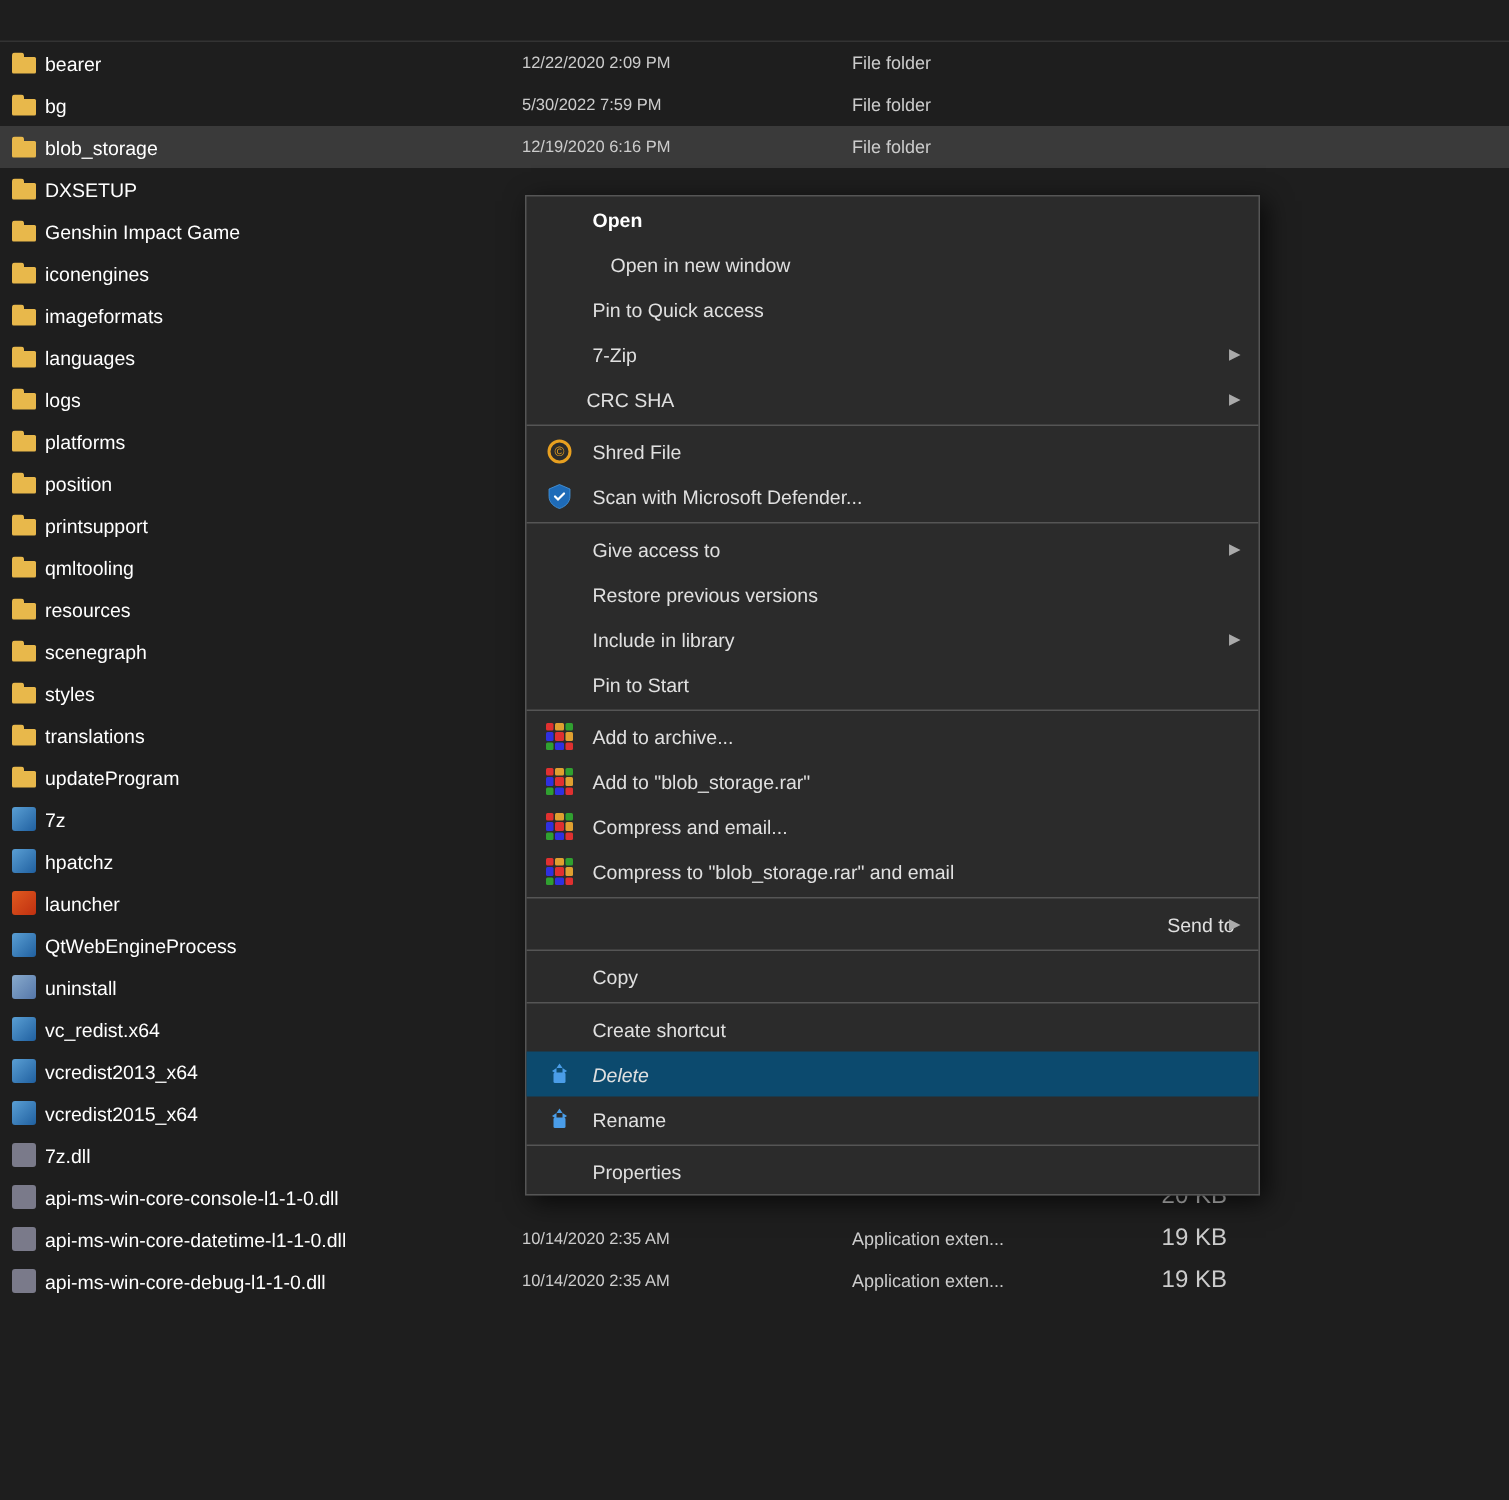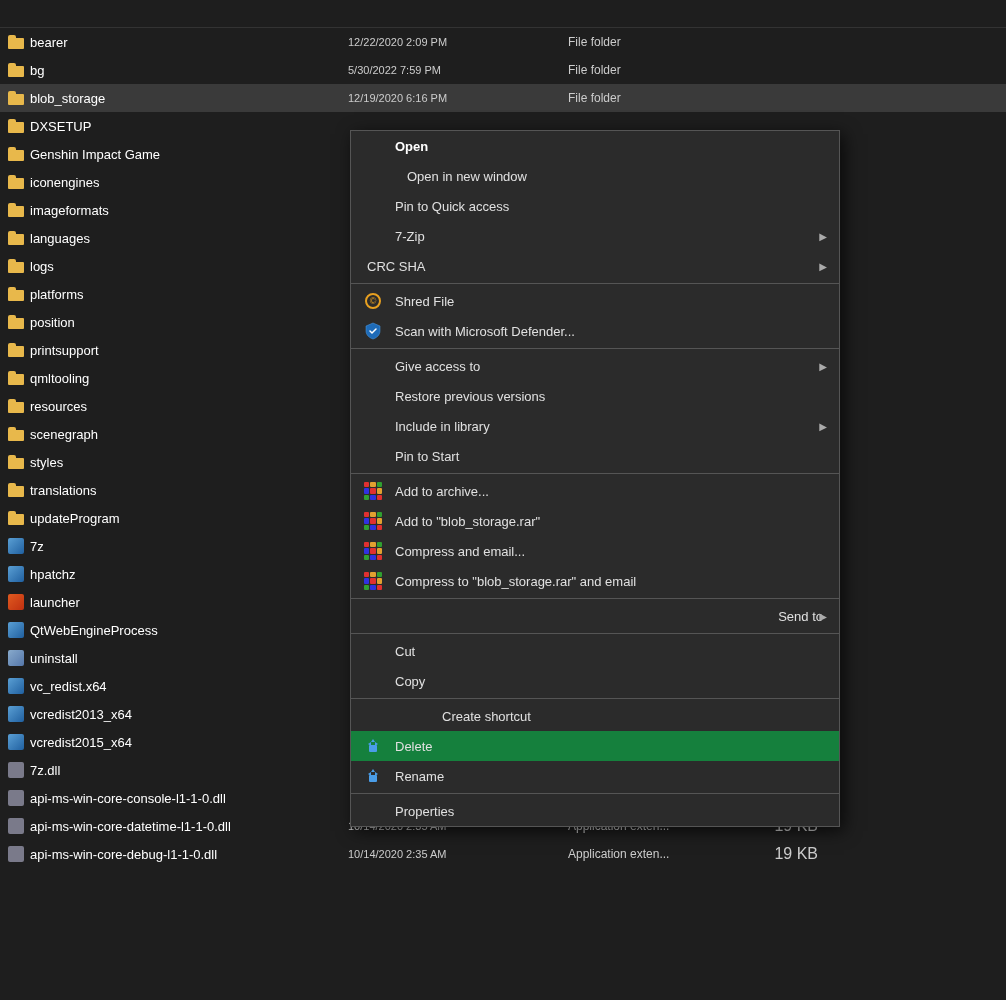--- a/index.html
+++ b/index.html
@@ -131,21 +131,21 @@
       display: flex;
       align-items: center;
       height: 30px;
       padding: 0 16px 0 44px;
       cursor: default;
       position: relative;
       white-space: nowrap;
       color: #e0e0e0;
       font-size: 13px;
     }
-    .ctx-item.highlighted { background: #15803d; }
+    .ctx-item.highlighted { background: #0c4a6e; font-style: italic; }
 
     .ctx-item .ctx-icon {
       position: absolute;
       left: 12px;
       width: 20px;
       height: 20px;
       display: flex;
       align-items: center;
       justify-content: center;
     }
@@ -482,21 +482,21 @@
       <div class="ctx-item" style="padding-left: 56px;">
         <span style="font-weight:normal; color:#e0e0e0">Open in new window</span>
       </div>
       <div class="ctx-item" style="padding-left: 44px;">
         <span style="font-weight:normal; color:#e0e0e0">Pin to Quick access</span>
       </div>
       <div class="ctx-item" style="padding-left: 44px;">
         <span style="font-weight:normal; color:#e0e0e0">7-Zip</span>
         <span class="ctx-arrow">▶</span>
       </div>
-      <div class="ctx-item" style="padding-left: 16px;">
+      <div class="ctx-item" style="padding-left: 28px; margin-left: 12px;">
         <span style="font-weight:normal; color:#e0e0e0">CRC SHA</span>
         <span class="ctx-arrow">▶</span>
       </div>
       <div class="ctx-separator"></div>
       <div class="ctx-item">
         <span class="ctx-icon">
       <span class="shred-icon">©</span>
     </span>
         <span style="font-weight:normal; color:#e0e0e0">Shred File</span>
       </div>
@@ -589,27 +589,24 @@
     </span>
         <span style="font-weight:normal; color:#e0e0e0">Compress to "blob_storage.rar" and email</span>
       </div>
       <div class="ctx-separator"></div>
       <div class="ctx-item" style="padding-left: 44px; justify-content: flex-end;">
         <span style="font-weight:normal; color:#e0e0e0">Send to</span>
         <span class="ctx-arrow">▶</span>
       </div>
       <div class="ctx-separator"></div>
       <div class="ctx-item" style="padding-left: 44px;">
-        <span style="font-weight:normal; color:#e0e0e0">Cut</span>
-      </div>
+        <span style="font-weight:normal; color:#e0e0e0">Copy</span>
+      </div>
+      <div class="ctx-separator"></div>
       <div class="ctx-item" style="padding-left: 44px;">
-        <span style="font-weight:normal; color:#e0e0e0">Copy</span>
-      </div>
-      <div class="ctx-separator"></div>
-      <div class="ctx-item" style="padding-left: 44px; margin-left: 47px;">
         <span style="font-weight:normal; color:#e0e0e0">Create shortcut</span>
       </div>
       <div class="ctx-item highlighted">
         <span class="ctx-icon">
       <svg width="16" height="16" viewBox="0 0 16 16">
         <path d="M8 1 L10 4 L6 4 Z" fill="#4a9de8"></path>
         <path d="M3 6 L6 4 L6 8 Z" fill="#4a9de8"></path>
         <path d="M13 6 L10 4 L10 8 Z" fill="#4a9de8"></path>
         <rect x="4" y="7" width="8" height="7" rx="1" fill="#4a9de8"></rect>
       </svg>

